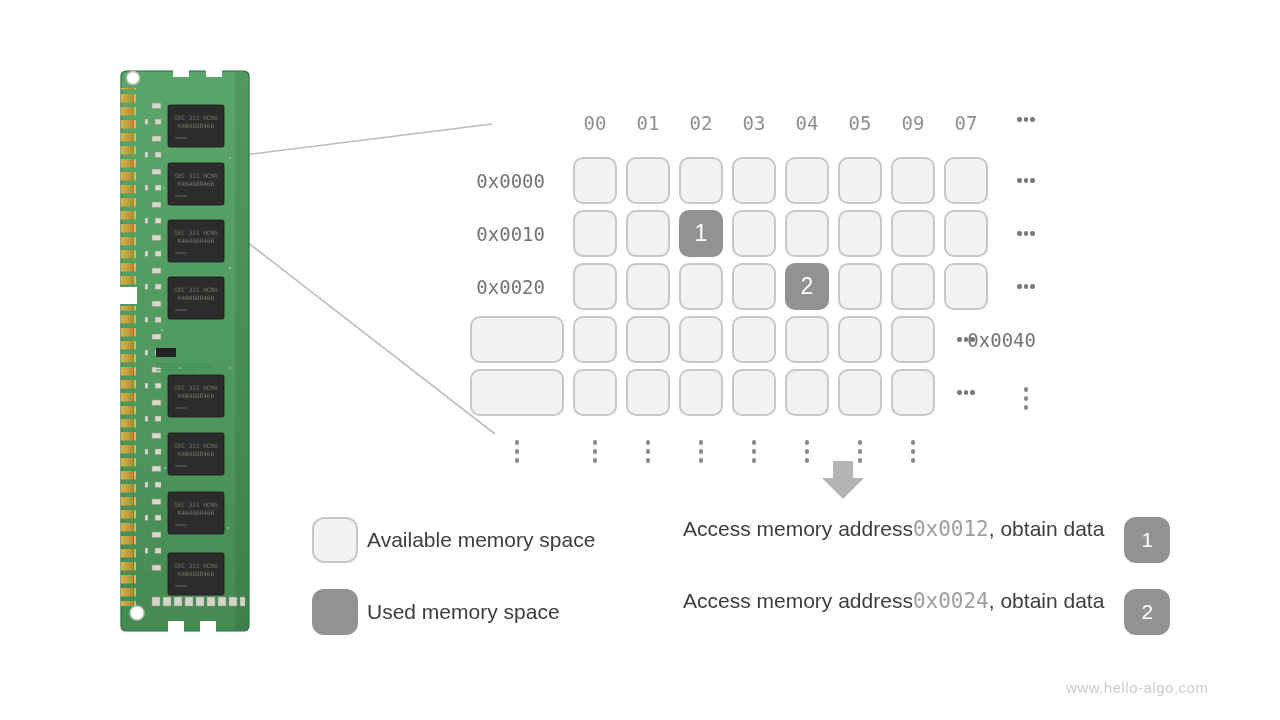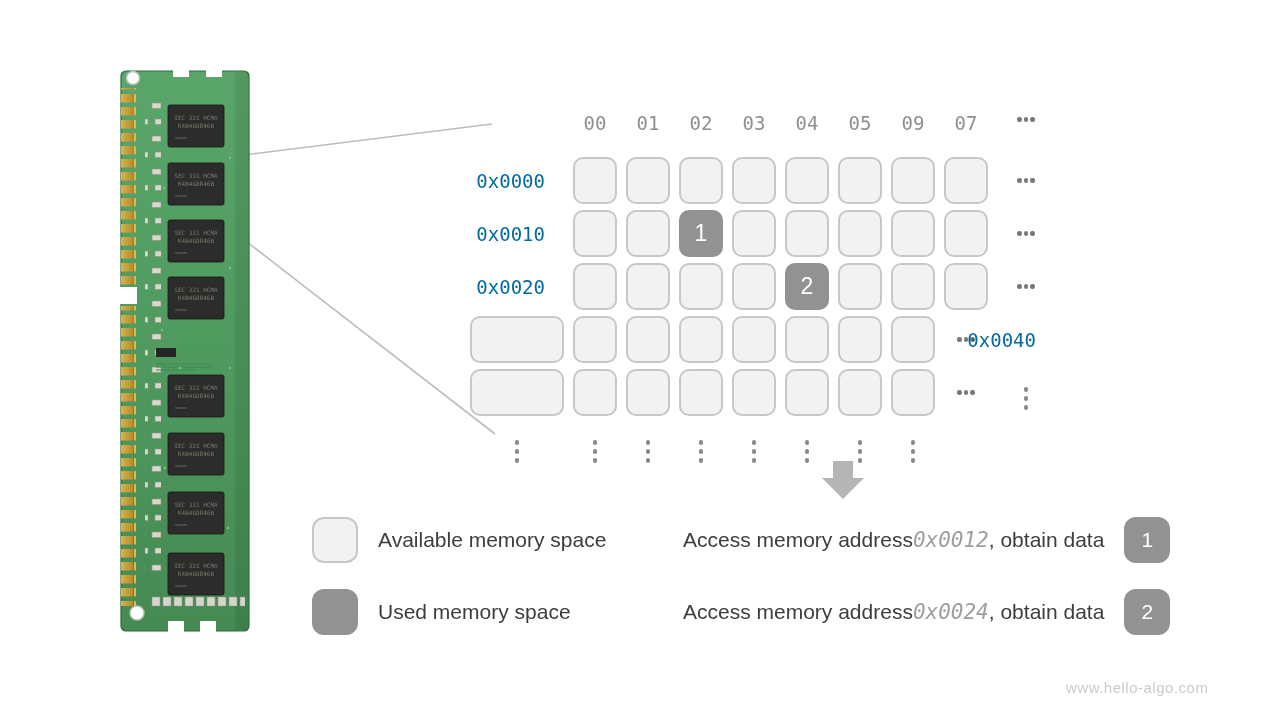--- a/index.html
+++ b/index.html
@@ -22,21 +22,21 @@
     grid-template-columns:94px repeat(8,44px) 58px;
     grid-template-rows:40px repeat(5,47px) 44px;
     column-gap:9px;row-gap:6px;margin-top:32px;
   }
   .corner{}
   .col-header{
     font-family:"DejaVu Sans Mono",monospace;font-size:19px;color:#8f8f8f;
     display:flex;justify-content:center;align-items:flex-start;padding-top:1px;
   }
   .row-label{
-    font-family:"DejaVu Sans Mono",monospace;font-size:19px;color:#0369a1;
+    font-family:"DejaVu Sans Mono",monospace;font-size:19px;color:#737373;
     display:flex;align-items:center;justify-content:flex-end;padding-right:19px;
   }
   .cell{
     background:#f2f2f2;border:2px solid #c7c7c7;border-radius:10px;box-sizing:border-box;
   }
   .cell.used{
     background:#929292;border-color:#929292;color:#ffffff;
     display:flex;align-items:center;justify-content:center;font-size:23px;
   }
   .hdots-cell{display:flex;align-items:center;justify-content:center;}
@@ -44,32 +44,32 @@
   .vdots-cell{display:flex;justify-content:center;align-items:flex-start;padding-top:18px;}
   .dots{display:flex;gap:2px;}
   .dots i{display:block;width:4.5px;height:4.5px;border-radius:50%;background:#787878;}
   .dots.v{flex-direction:column;gap:4.5px;}
   .dots.v i{background:#898989;}
 
   
   #down-arrow{position:absolute;left:822px;top:461px;}
 
   
-  .legend-row{position:absolute;left:312px;height:46px;display:flex;align-items:center;gap:20px;}
+  .legend-row{position:absolute;left:312px;height:46px;display:flex;align-items:center;gap:9px;}
   .swatch{width:46px;height:46px;border-radius:12px;box-sizing:border-box;flex:0 0 auto;}
   .swatch.available{background:#f2f2f2;border:2px solid #c7c7c7;}
   .swatch.used{background:#929292;}
   .legend-label{font-size:21px;color:#3d3d3d;white-space:nowrap;}
 
   
   .annotation{
-    position:absolute;left:683px;height:46px;display:flex;align-items:center;
+    position:absolute;left:683px;height:46px;display:flex;
     font-size:21px;color:#3d3d3d;white-space:nowrap;
   }
-  .annotation .addr{font-family:"DejaVu Sans Mono",monospace;color:#9e9e9e;font-size:21px;font-style:italic;}
+  .annotation .addr{font-family:"DejaVu Sans Mono",monospace;color:#9e9e9e;font-size:21px;}
   .badge{
     width:46px;height:46px;border-radius:12px;background:#929292;color:#ffffff;
     display:flex;align-items:center;justify-content:center;font-size:21px;margin-left:20px;flex:0 0 auto;
   }
 
   
   #watermark{position:absolute;left:1066px;top:679px;font-size:15px;color:#cbcbcb;letter-spacing:0.5px;}
 </style>
 </head>
 <body>

